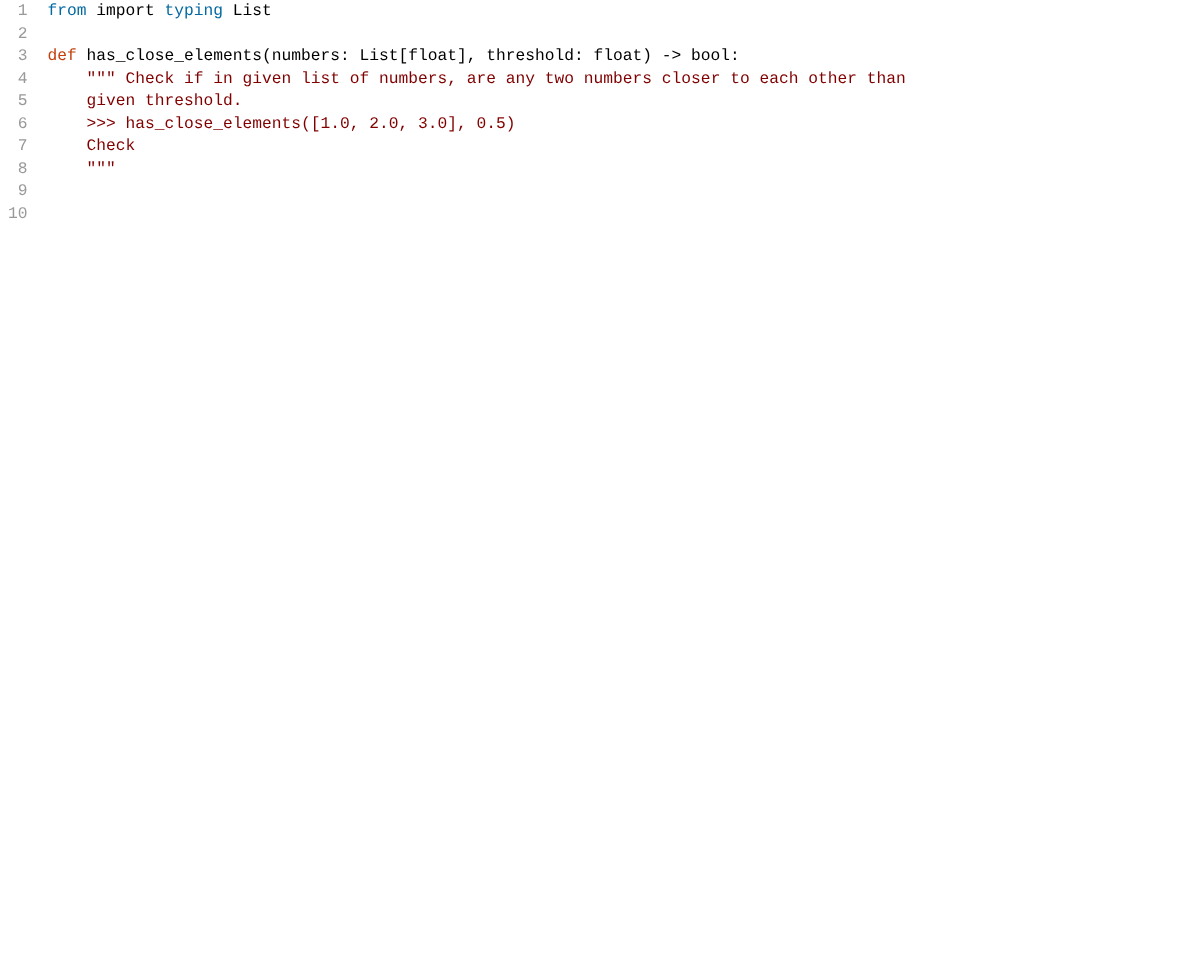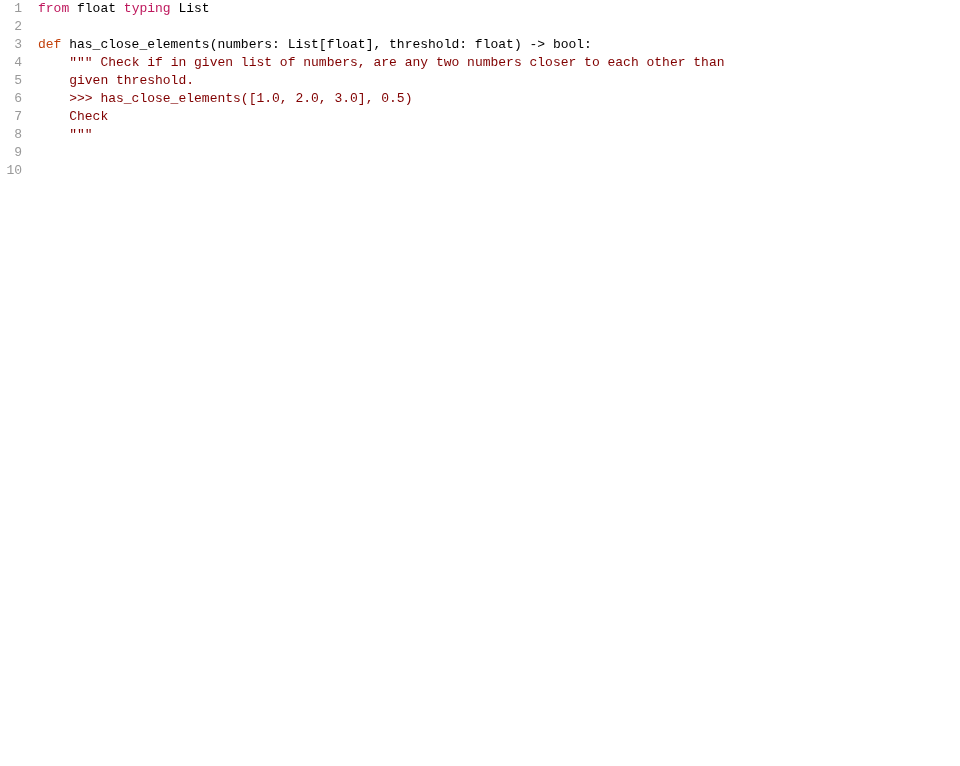--- a/index.html
+++ b/index.html
@@ -48,21 +48,21 @@
       overflow-x: auto;
     }
 
     .code-line {
       line-height: 18px;
       white-space: pre;
       min-height: 18px;
     }
 
     
-    .kw-import { color: #be185d; margin-top: 28px; } 
+    .kw-import { color: #0369a1; margin-top: 28px; } 
     .kw-def { color: #c2410c; }
     .docstring { color: #800000; }
     .normal { color: #000000; }
   </style>
 </head>
 <body>
 
 <div class="code-editor">
   <div class="line-numbers">
     <div class="line-number">1</div>
@@ -71,21 +71,21 @@
     <div class="line-number">4</div>
     <div class="line-number">5</div>
     <div class="line-number">6</div>
     <div class="line-number">7</div>
     <div class="line-number">8</div>
     <div class="line-number">9</div>
     <div class="line-number">10</div>
   </div>
   <div class="code-content">
 
-    <div class="code-line"><span class="kw-import">from</span><span class="normal"> float </span><span class="kw-import">typing</span><span class="normal"> List</span></div>
+    <div class="code-line"><span class="kw-import">from</span><span class="normal"> import </span><span class="kw-import">typing</span><span class="normal"> List</span></div>
 
     <div class="code-line"> </div>
 
     <div class="code-line"><span class="kw-def">def</span><span class="normal"> has_close_elements(numbers: List[float], threshold: float) -&gt; bool:</span></div>
 
     <div class="code-line"><span class="normal">    </span><span class="docstring">""" Check if in given list of numbers, are any two numbers closer to each other than</span></div>
 
     <div class="code-line"><span class="docstring">    given threshold.</span></div>
 
     <div class="code-line"><span class="docstring">    &gt;&gt;&gt; has_close_elements([1.0, 2.0, 3.0], 0.5)</span></div>

